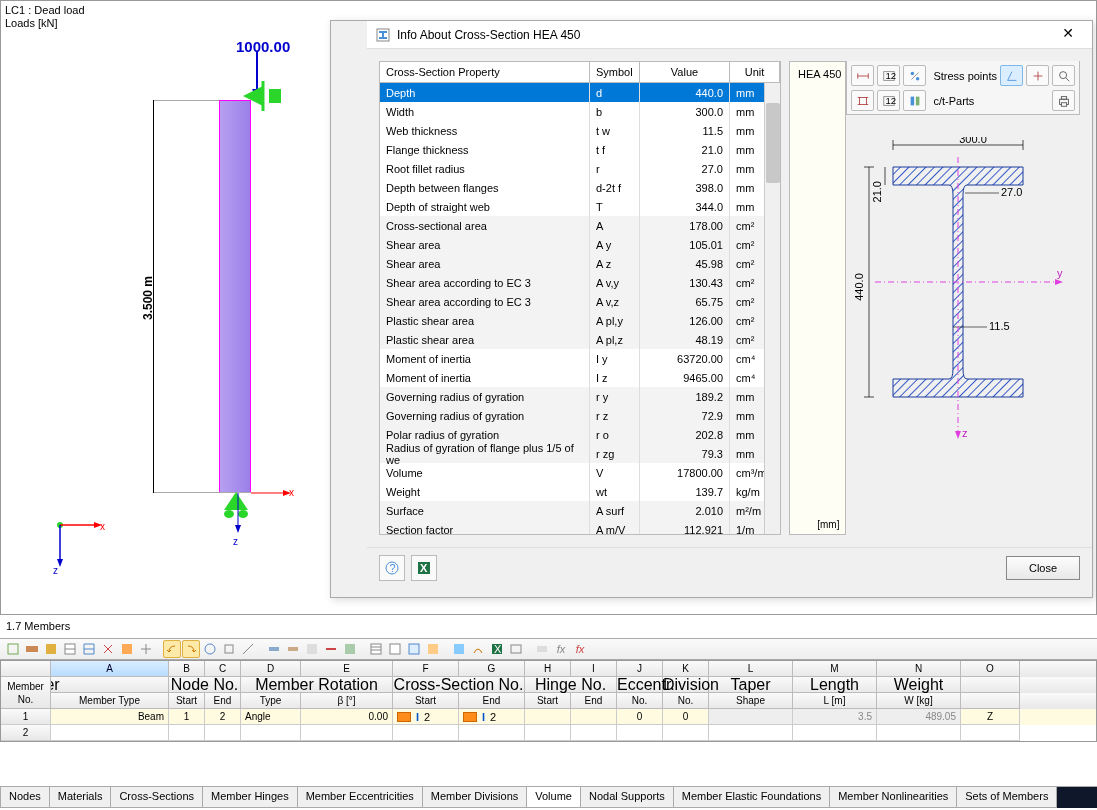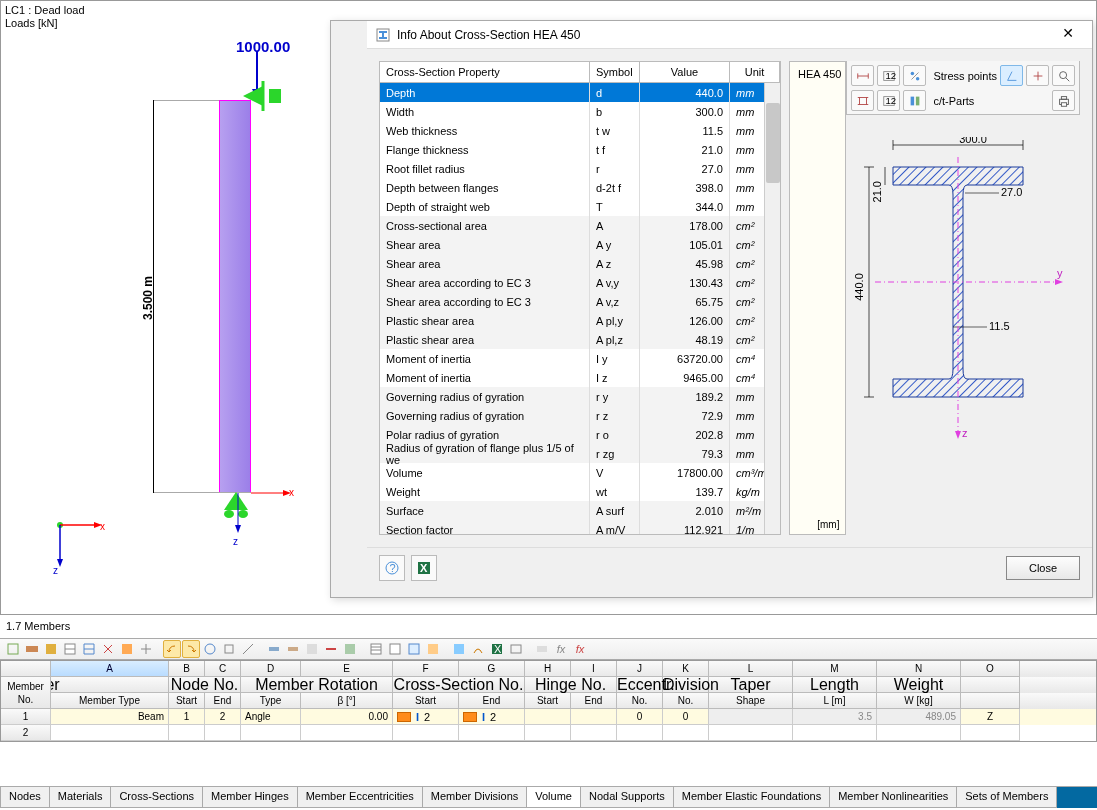--- a/index.html
+++ b/index.html
@@ -41,21 +41,21 @@
   
   .prop-table { width: 418px; border: 1px solid #bbb; background: #fff; display: flex; flex-direction: column; align-items: flex-end; }
   .prop-head { display: flex; background: #fff; border-bottom: 1px solid #bbb; }
   .prop-head div { padding: 4px 6px; border-right: 1px solid #bbb; font-size: 11px; }
   .ph-prop { width: 210px; } .ph-sym { width: 50px; } .ph-val { width: 90px; text-align: center; } .ph-unit { width: 50px; text-align: center; }
   .prop-rows { flex: 1; overflow-y: auto; }
   .prop-row { display: flex; height: 19px; align-items: center; }
   .prop-row.sel { background: #0078d7; color: #fff; }
   .prop-row.alt { background: #f3f3f3; }
   .prop-row div { padding: 0 6px; border-right: 1px solid #ddd; height: 100%; display: flex; align-items: center; }
-  .pr-prop { width: 210px; } .pr-sym { width: 50px; } .pr-val { width: 90px; justify-content: flex-end; } .pr-unit { width: 50px; font-style: italic; }
+  .pr-prop { width: 210px; } .pr-sym { width: 50px; } .pr-val { width: 90px; justify-content: flex-end; } .pr-unit { width: 50px; }
   .scroll-hint { position: absolute; right: 0; top: 0; bottom: 0; width: 16px; background: #f0f0f0; border-left: 1px solid #ccc; }
   .scroll-thumb { width: 14px; height: 80px; background: #c8c8c8; margin: 20px 1px 0; border-radius: 2px;}
   .prop-rows-wrap { position: relative; flex: 1; overflow: hidden; }
   
   .preview { width: 312px; display: flex; flex-direction: row; }
   .preview-canvas { flex: 1; background: #fffef5; border: 1px solid #bbb; position: relative; }
   .preview-title { position: absolute; top: 6px; left: 8px; font-size: 11px; }
   .preview-unit { position: absolute; bottom: 4px; right: 6px; font-size: 10px; }
   
   .preview-ibeam svg { position: absolute; top: 75px; left: 55px; }
@@ -96,21 +96,21 @@
   .grid-row { display: flex; height: 16px; }
   .grid-row div { border-right: 1px solid #ccc; border-bottom: 1px solid #ccc; line-height: 16px; padding: 0 4px; font-size: 10px; }
   .grid-row .hdr { background: linear-gradient(#fafafa,#e8e8e8); text-align: center; padding: 0; }
   .grid-row.data { background: #fffbe0; }
   .grid-row.data div { }
   .disabled-cell { background: #eee !important; color: #888; }
   .cs-cell { display: flex !important; align-items: center; gap: 3px; }
   .cs-icon { width: 14px; height: 10px; background: #ff8c1a; border: 1px solid #cc6600; }
   .i-icon { color: #0055cc; font-weight: bold; margin: 0 2px; }
   
-  .bottom-tabs { position: absolute; bottom: 2px; left: 0; width: 1097px; height: 22px; display: flex; border-top: 1px solid #aaa; background: #0369a1; }
+  .bottom-tabs { position: absolute; bottom: 2px; left: 0; width: 1097px; height: 22px; display: flex; border-top: 1px solid #aaa; background: #0f172a; }
   .btab { padding: 3px 8px; border: 1px solid #aaa; border-top: none; margin-right: -1px; background: #f0f0f0; cursor: pointer; font-size: 11px; }
   .btab.active { background: #fff; font-weight: normal; }
 </style>
 </head>
 <body>
 
 <div class="canvas">
   <div class="top-info">
     <div>LC1 : Dead load</div>
     <div>Loads [kN]</div>

